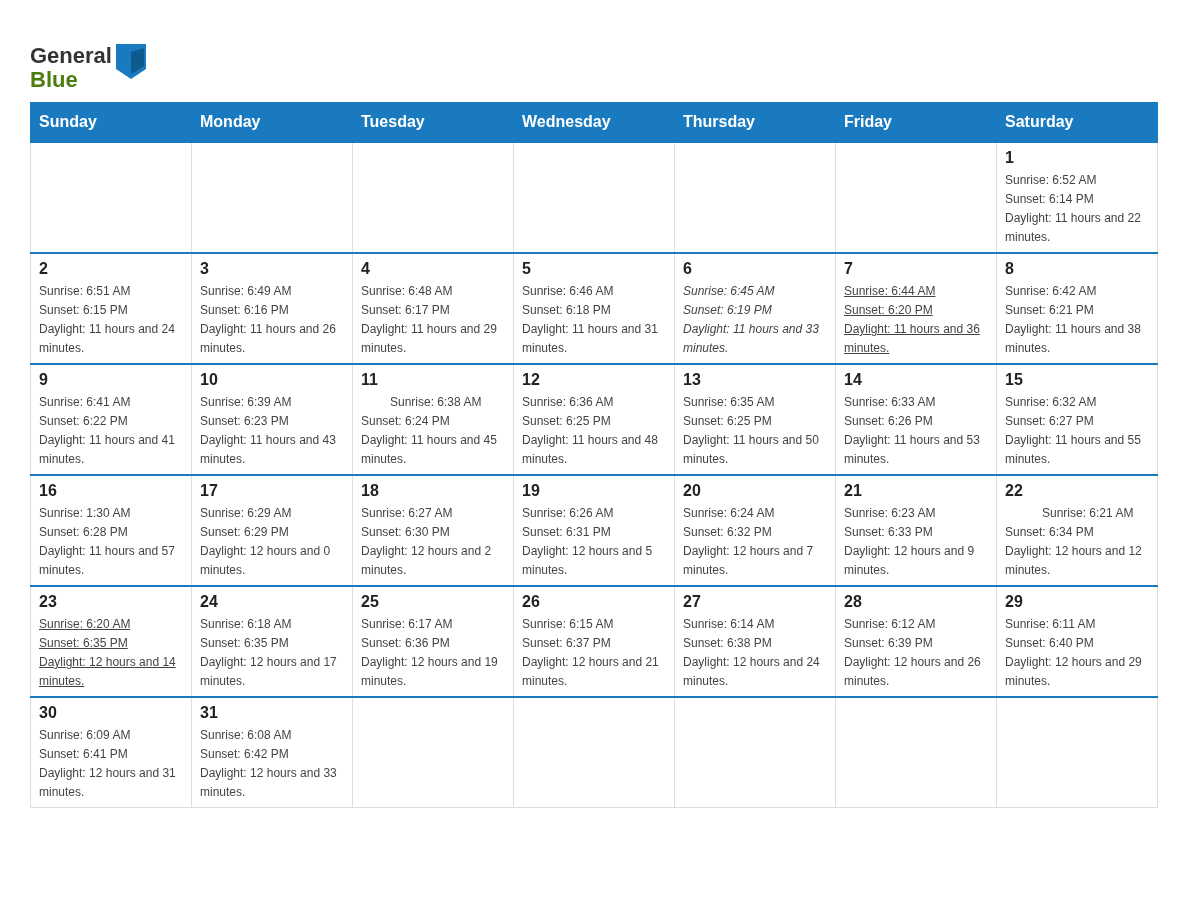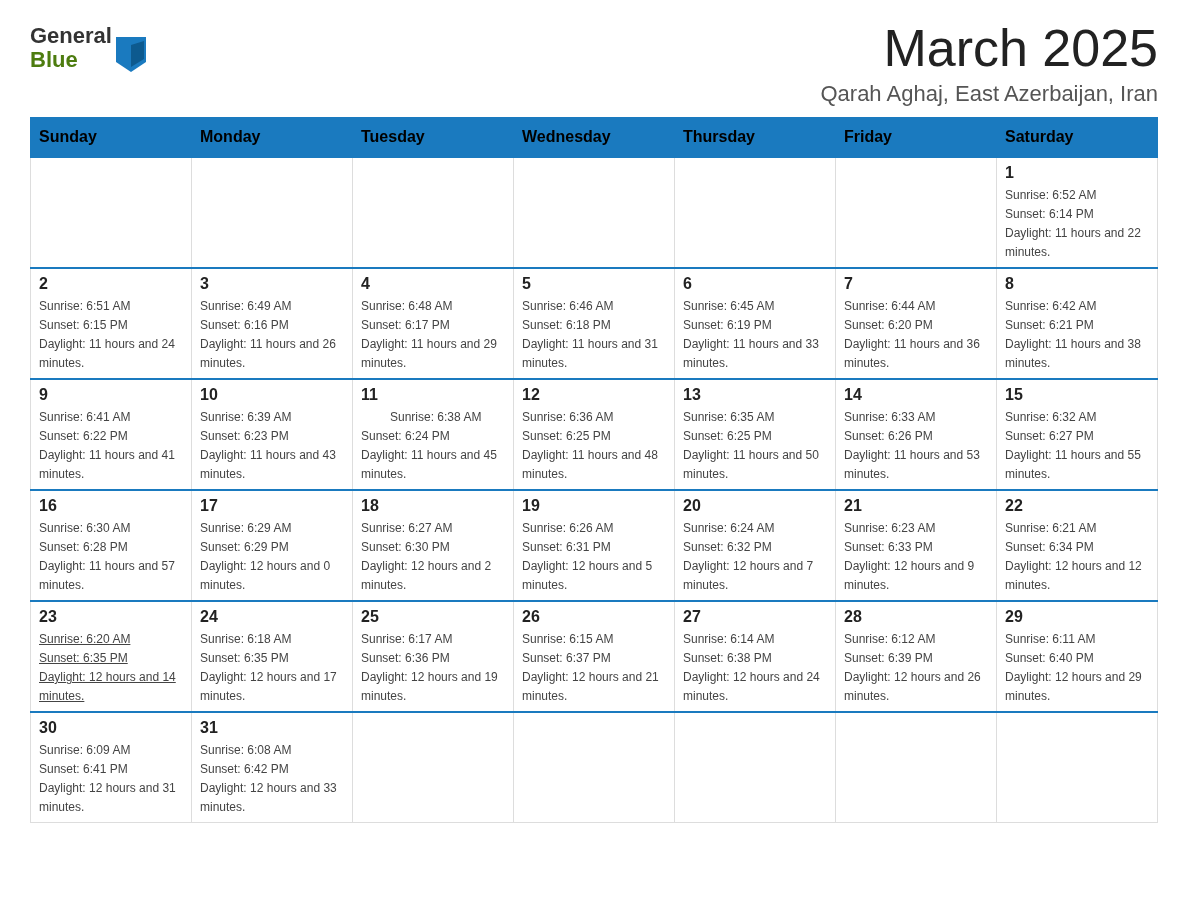--- a/index.html
+++ b/index.html
@@ -11,22 +11,22 @@
       min-height: 918px;
     }
     .header {
       display: flex;
       justify-content: space-between;
       align-items: flex-start;
       margin-bottom: 10px;
     }
     .logo {
       display: flex;
-      align-items: flex-end;
-      margin-top: 4px;
+      align-items: flex-start;
+      margin-top: 24px;
     }
     .logo-text {
       display: flex;
       flex-direction: column;
       line-height: 1.1;
     }
     .logo-general {
       font-size: 22px;
       font-weight: bold;
       color: #333;
@@ -55,21 +55,21 @@
       color: #555;
       margin-top: 4px;
     }
     .calendar-table {
       width: 100%;
       border-collapse: collapse;
       margin-top: 10px;
     }
     .calendar-table th {
       background-color: #1a7abf;
-      color: #000000;
+      color: #ffffff;
       padding: 10px 8px;
       font-size: 16px;
       font-weight: bold;
       text-align: left;
       border: 1px solid #1a7abf;
     }
     .calendar-table td {
       border: 1px solid #ccc;
       vertical-align: top;
       padding: 6px 8px;
@@ -107,24 +107,20 @@
   <div class="logo">
     <div class="logo-text">
       <span class="logo-general">General</span>
       <span class="logo-blue">Blue</span>
     </div>
     <svg class="logo-icon" viewBox="0 0 30 35" xmlns="http://www.w3.org/2000/svg">
       <polygon points="0,0 30,0 30,25 15,35 0,25" fill="#1a7abf"></polygon>
       <polygon points="15,8 28,4 28,22 15,30" fill="#0d5a8f"></polygon>
     </svg>
   </div>
-  <div class="title-area">
-    <div class="month-title">March 2025</div>
-    <div class="location-title">Qarah Aghaj, East Azerbaijan, Iran</div>
-  </div>
 </div>
 
 <table class="calendar-table">
   <thead>
     <tr>
     <th>Sunday</th>
         <th>Monday</th>
         <th>Tuesday</th>
         <th>Wednesday</th>
         <th>Thursday</th>
@@ -150,24 +146,24 @@
 Daylight: 11 hours and 24 minutes.</span></td>
         <td><span class="day-number">3</span><span class="day-info" style="white-space: pre-line;">Sunrise: 6:49 AM
 Sunset: 6:16 PM
 Daylight: 11 hours and 26 minutes.</span></td>
         <td><span class="day-number">4</span><span class="day-info" style="white-space: pre-line;">Sunrise: 6:48 AM
 Sunset: 6:17 PM
 Daylight: 11 hours and 29 minutes.</span></td>
         <td><span class="day-number">5</span><span class="day-info" style="white-space: pre-line; margin-top: 24px;">Sunrise: 6:46 AM
 Sunset: 6:18 PM
 Daylight: 11 hours and 31 minutes.</span></td>
-        <td><span class="day-number">6</span><span class="day-info" style="white-space: pre-line;">Sunrise: 6:45 AM
+        <td><span class="day-number">6</span><span class="day-info" style="white-space: pre-line; font-style: italic;">Sunrise: 6:45 AM
 Sunset: 6:19 PM
 Daylight: 11 hours and 33 minutes.</span></td>
-        <td><span class="day-number">7</span><span class="day-info" style="white-space: pre-line;">Sunrise: 6:44 AM
+        <td><span class="day-number">7</span><span class="day-info" style="white-space: pre-line; text-decoration: underline;">Sunrise: 6:44 AM
 Sunset: 6:20 PM
 Daylight: 11 hours and 36 minutes.</span></td>
         <td><span class="day-number">8</span><span class="day-info" style="white-space: pre-line;">Sunrise: 6:42 AM
 Sunset: 6:21 PM
 Daylight: 11 hours and 38 minutes.</span></td>
       </tr>
       <tr>
         <td><span class="day-number">9</span><span class="day-info" style="white-space: pre-line;">Sunrise: 6:41 AM
 Sunset: 6:22 PM
 Daylight: 11 hours and 41 minutes.</span></td>
@@ -184,39 +180,39 @@
 Sunset: 6:25 PM
 Daylight: 11 hours and 50 minutes.</span></td>
         <td><span class="day-number">14</span><span class="day-info" style="white-space: pre-line;">Sunrise: 6:33 AM
 Sunset: 6:26 PM
 Daylight: 11 hours and 53 minutes.</span></td>
         <td><span class="day-number">15</span><span class="day-info" style="white-space: pre-line;">Sunrise: 6:32 AM
 Sunset: 6:27 PM
 Daylight: 11 hours and 55 minutes.</span></td>
       </tr>
       <tr>
-        <td><span class="day-number">16</span><span class="day-info" style="white-space: pre-line;">Sunrise: 6:30 AM
+        <td><span class="day-number">16</span><span class="day-info" style="white-space: pre-line;">Sunrise: 1:30 AM
 Sunset: 6:28 PM
 Daylight: 11 hours and 57 minutes.</span></td>
         <td><span class="day-number">17</span><span class="day-info" style="white-space: pre-line;">Sunrise: 6:29 AM
 Sunset: 6:29 PM
 Daylight: 12 hours and 0 minutes.</span></td>
         <td><span class="day-number">18</span><span class="day-info" style="white-space: pre-line;">Sunrise: 6:27 AM
 Sunset: 6:30 PM
 Daylight: 12 hours and 2 minutes.</span></td>
         <td><span class="day-number">19</span><span class="day-info" style="white-space: pre-line; margin-top: 11px;">Sunrise: 6:26 AM
 Sunset: 6:31 PM
 Daylight: 12 hours and 5 minutes.</span></td>
         <td><span class="day-number">20</span><span class="day-info" style="white-space: pre-line;">Sunrise: 6:24 AM
 Sunset: 6:32 PM
 Daylight: 12 hours and 7 minutes.</span></td>
         <td><span class="day-number">21</span><span class="day-info" style="white-space: pre-line;">Sunrise: 6:23 AM
 Sunset: 6:33 PM
 Daylight: 12 hours and 9 minutes.</span></td>
-        <td><span class="day-number">22</span><span class="day-info" style="white-space: pre-line;">Sunrise: 6:21 AM
+        <td><span class="day-number">22</span><span class="day-info" style="white-space: pre-line; margin-left: 37px;">Sunrise: 6:21 AM
 Sunset: 6:34 PM
 Daylight: 12 hours and 12 minutes.</span></td>
       </tr>
       <tr>
         <td><span class="day-number">23</span><span class="day-info" style="white-space: pre-line; text-decoration: underline;">Sunrise: 6:20 AM
 Sunset: 6:35 PM
 Daylight: 12 hours and 14 minutes.</span></td>
         <td><span class="day-number">24</span><span class="day-info" style="white-space: pre-line;">Sunrise: 6:18 AM
 Sunset: 6:35 PM
 Daylight: 12 hours and 17 minutes.</span></td>

